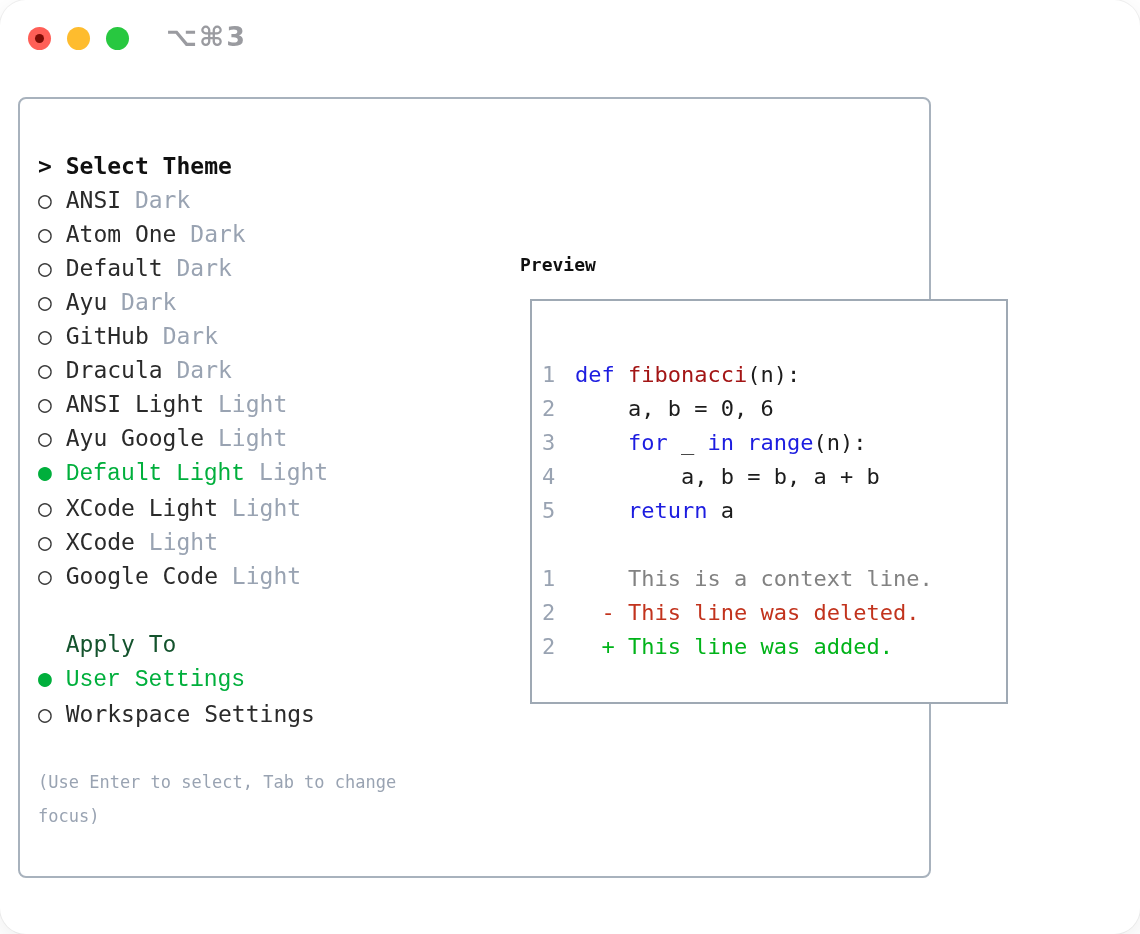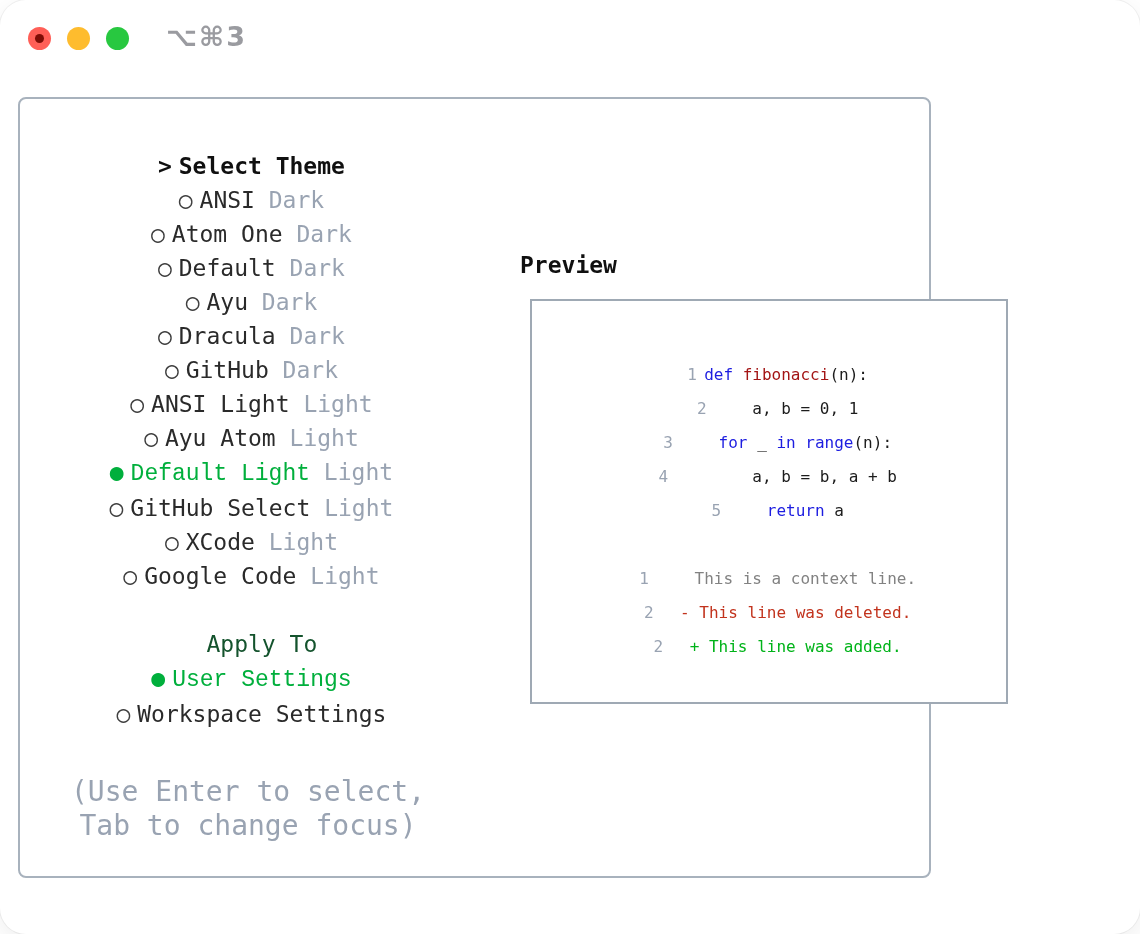--- a/index.html
+++ b/index.html
@@ -21,54 +21,54 @@
   .light.green{ left:106px; background:var(--tl-green); }
   .shortcut{
     position:absolute; left:166px; top:21px;
     font-family:"DejaVu Sans", sans-serif; font-size:27px; font-weight:600;
     color:#9a9ba0; letter-spacing:2px;
   }
 
   
   .frame{
     position:absolute; left:18px; top:97px; width:913px; height:781px;
-    border:2px solid #a8b2bd; border-radius:8px; background:#fff;text-align:center;
+    border:2px solid #a8b2bd; border-radius:8px; background:#fff;
   }
 
   
   .left-panel{
     position:absolute; left:18px; top:50px;
     font-size:23px; line-height:34px; color:#262626;
   }
   .row{ white-space:pre; }
   .prompt{ display:inline-block; width:2ch; font-weight:bold; color:#101010; }
   .panel-title{ font-weight:bold; color:#101010; }
   .bullet{ display:inline-block; width:2ch; color:#3f3f3f; }
   .bullet.sel{ color:var(--green); }
   .name{ color:#2a2a2a; }
   .name.sel{ color:var(--green);font-family:Liberation Mono, monospace; }
   .variant{ color:var(--muted); margin-left:1ch; }
   .spacer{ height:34px; }
   .apply-title{ padding-left:2ch; color:#14532d; }
   .help{
-    margin-top:44px; width:420px; color:var(--muted);
-    font-size:28px; line-height:34px;
+    margin-top:34px; width:420px; color:var(--muted);
+    font-size:17px; line-height:34px;
   }
 
   
   .preview-title{
     position:absolute; left:500px; top:149px;
-    font-size:23px; line-height:34px; font-weight:bold; color:#101010;
+    font-size:18px; line-height:34px; font-weight:bold; color:#101010;
   }
   .preview-box{
     position:absolute; left:510px; top:200px; width:478px; height:405px;
     border:2px solid #9fa9b4; background:#fff;
     padding:57px 0 0 10px; overflow:hidden;
   }
-  .code-line{ white-space:pre; font-size:16px; line-height:34px; }
+  .code-line{ white-space:pre; font-size:22px; line-height:34px; }
   .ln{ display:inline-block; width:2.5ch; color:var(--muted); }
   .tok-plain{ color:#1c1c1c; }
   .tok-keyword{ color:var(--kw-blue); }
   .tok-function{ color:var(--fn-red); }
   .tok-context{ color:var(--ctx-gray); }
   .tok-deleted{ color:var(--del-red); }
   .tok-added{ color:var(--add-green); }
 </style>
 </head>
 <body>
@@ -87,47 +87,47 @@
   <div class="frame">
 
     <div class="left-panel">
       <div class="row"><span class="prompt">&gt;</span><span class="panel-title">Select Theme</span></div>
 
       <div id="theme-list">
           <div class="row"><span class="bullet">○</span><span class="name">ANSI</span><span class="variant">Dark</span></div>
           <div class="row"><span class="bullet">○</span><span class="name">Atom One</span><span class="variant">Dark</span></div>
           <div class="row"><span class="bullet">○</span><span class="name">Default</span><span class="variant">Dark</span></div>
           <div class="row"><span class="bullet">○</span><span class="name">Ayu</span><span class="variant">Dark</span></div>
+          <div class="row"><span class="bullet">○</span><span class="name">GitHub</span><span class="variant">Dark</span></div>
           <div class="row"><span class="bullet">○</span><span class="name">Dracula</span><span class="variant">Dark</span></div>
-          <div class="row"><span class="bullet">○</span><span class="name">GitHub</span><span class="variant">Dark</span></div>
           <div class="row"><span class="bullet">○</span><span class="name">ANSI Light</span><span class="variant">Light</span></div>
-          <div class="row"><span class="bullet">○</span><span class="name">Ayu Atom</span><span class="variant">Light</span></div>
+          <div class="row"><span class="bullet">○</span><span class="name">Ayu Google</span><span class="variant">Light</span></div>
           <div class="row"><span class="bullet sel">●</span><span class="name sel">Default Light</span><span class="variant">Light</span></div>
-          <div class="row"><span class="bullet">○</span><span class="name">GitHub Select</span><span class="variant">Light</span></div>
+          <div class="row"><span class="bullet">○</span><span class="name">XCode Light</span><span class="variant">Light</span></div>
           <div class="row"><span class="bullet">○</span><span class="name">XCode</span><span class="variant">Light</span></div>
           <div class="row"><span class="bullet">○</span><span class="name">Google Code</span><span class="variant">Light</span></div>
         </div>
 
       <div class="spacer"></div>
       <div class="row apply-title">Apply To</div>
 
       <div id="apply-list">
           <div class="row"><span class="bullet sel">●</span><span class="name sel">User Settings</span></div>
           <div class="row"><span class="bullet">○</span><span class="name">Workspace Settings</span></div>
         </div>
 
       <div class="help">(Use Enter to select, Tab to change focus)</div>
     </div>
 
     <div class="preview-title">Preview</div>
 
     <div class="preview-box">
       <div id="code-lines">
           <div class="code-line"><span class="ln">1</span><span class="tok-keyword">def</span><span class="tok-plain"> </span><span class="tok-function">fibonacci</span><span class="tok-plain">(n):</span></div>
-          <div class="code-line"><span class="ln">2</span><span class="tok-plain">    a, b = 0, 1</span></div>
+          <div class="code-line"><span class="ln">2</span><span class="tok-plain">    a, b = 0, 6</span></div>
           <div class="code-line"><span class="ln">3</span><span class="tok-plain">    </span><span class="tok-keyword">for</span><span class="tok-plain"> _ </span><span class="tok-keyword">in</span><span class="tok-plain"> </span><span class="tok-keyword">range</span><span class="tok-plain">(n):</span></div>
           <div class="code-line"><span class="ln">4</span><span class="tok-plain">        a, b = b, a + b</span></div>
           <div class="code-line"><span class="ln">5</span><span class="tok-plain">    </span><span class="tok-keyword">return</span><span class="tok-plain"> a</span></div>
           <div class="code-line"><span class="ln"></span></div>
           <div class="code-line"><span class="ln">1</span><span class="tok-context">    This is a context line.</span></div>
           <div class="code-line"><span class="ln">2</span><span class="tok-deleted">  - This line was deleted.</span></div>
           <div class="code-line"><span class="ln">2</span><span class="tok-added">  + This line was added.</span></div>
         </div>
     </div>
 

